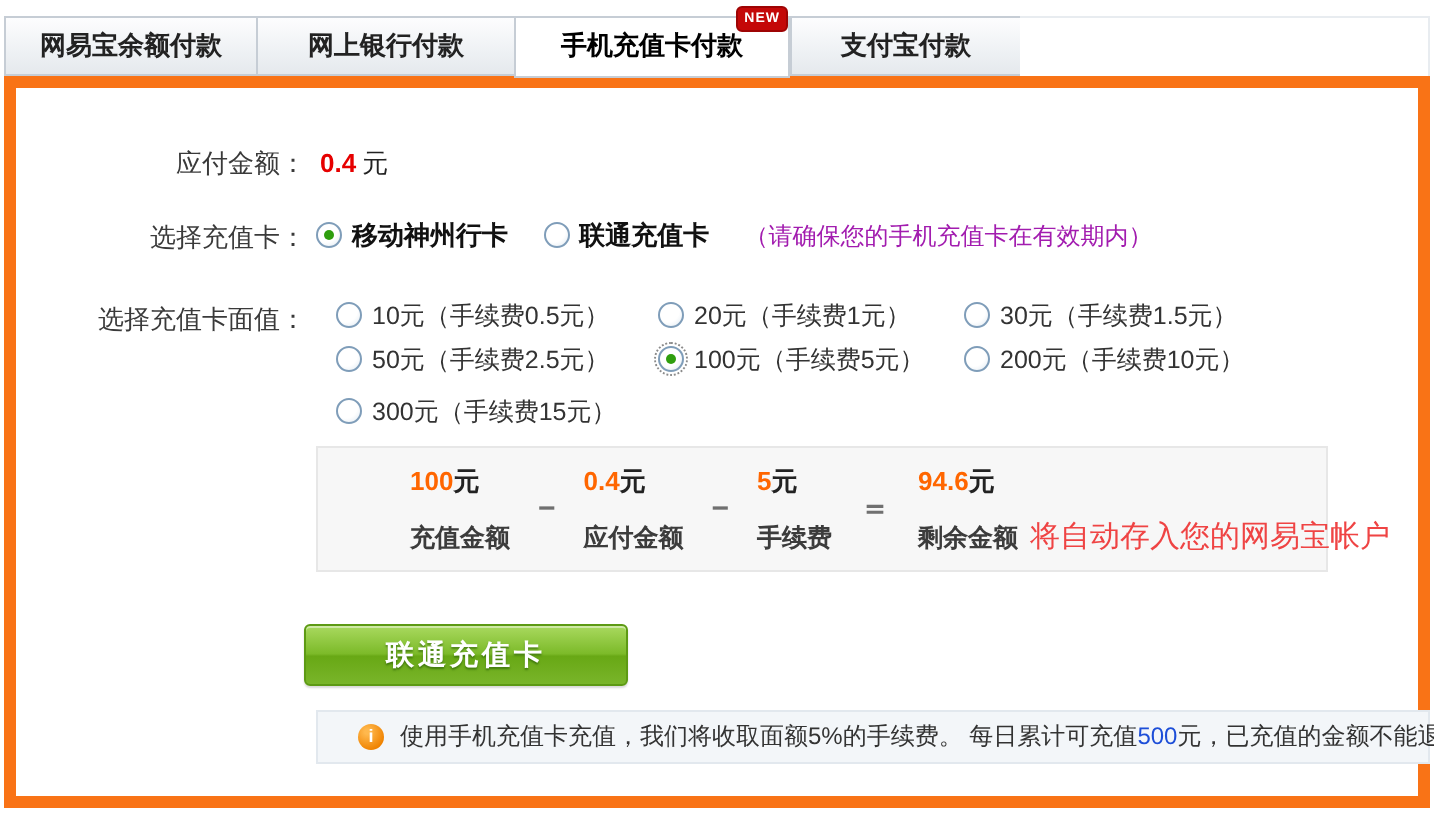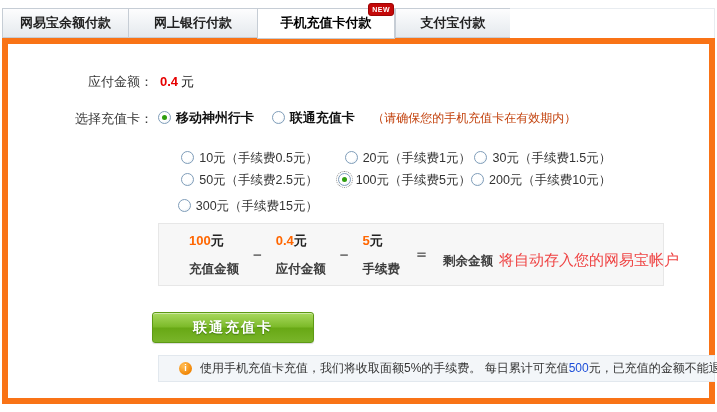--- a/index.html
+++ b/index.html
@@ -60,35 +60,35 @@
     vertical-align:-2px; margin-right:5px; position:relative; cursor:pointer;
   }
   .radio.sel::after {
     content:""; position:absolute; left:3px; top:3px; width:5px; height:5px;
     border-radius:50%; background:#2f9e0e;
   }
   .radio.focus { outline:1px dotted #8b8b8b; outline-offset:1px; }
 
   .cardtype-row { position:absolute; left:150px; top:64px; font-size:13px; line-height:20px; white-space:nowrap; }
   .cardtype-opt { font-weight:bold; color:#111; margin-right:14px; cursor:pointer; }
-  .cardtype-note { color:#c2410c; font-size:12px; }
+  .cardtype-note { color:#a21caf; font-size:12px; }
 
   .denom-grid {
-    position:absolute; left:149px; top:104px;
+    position:absolute; left:160px; top:104px;
     display:grid; grid-template-columns:161px 153px 1fr; grid-auto-rows:22px;
-    font-size:12.5px; color:#333;text-align:right;
+    font-size:12.5px; color:#333;
   }
   .denom-opt { white-space:nowrap; cursor:pointer; line-height:20px; }
   .denom-opt:nth-child(7), .denom-opt:nth-child(8) { margin-top:4px; }
 
   
   .calc-box {
     position:absolute; left:150px; top:179px; width:506px; height:63px;
     background:#f7f7f7; border:1px solid #e7e7e7;
-    display:flex; align-items:center; padding-left:30px; white-space:nowrap;
+    display:flex; align-items:center; padding-left:46px; white-space:nowrap;
   }
   .calc-term { display:inline-block; }
   .calc-num  { font-size:13px; font-weight:bold; color:#222; line-height:16px; }
   .calc-num .v { color:#ff6600; }
   .calc-label { font-size:12.5px; font-weight:bold; color:#3c3c3c; line-height:16px; margin-top:12px; }
   .calc-op { font-size:15px; font-weight:bold; color:#707070; margin:0 14px; }
   .calc-note { color:#ef4444; font-weight:normal; font-size:15px; margin-left:6px; }
 
   
   .confirm-btn {
@@ -137,20 +137,21 @@
       <span class="val">0.4</span><span>元</span>
     </div>
 
     <div class="label-col lbl-card">选择充值卡：</div>
     <div class="cardtype-row">
       <span class="cardtype-opt"><span class="radio sel"></span><span>移动神州行卡</span></span>
       <span class="cardtype-opt"><span class="radio"></span><span>联通充值卡</span></span>
       <span class="cardtype-note">（请确保您的手机充值卡在有效期内）</span>
     </div>
 
+    <div class="label-col lbl-denom">选择充值卡面值：</div>
     <div class="denom-grid">
       <span class="denom-opt"><span class="radio"></span><span>10元（手续费0.5元）</span></span>
       <span class="denom-opt"><span class="radio"></span><span>20元（手续费1元）</span></span>
       <span class="denom-opt"><span class="radio"></span><span>30元（手续费1.5元）</span></span>
       <span class="denom-opt"><span class="radio"></span><span>50元（手续费2.5元）</span></span>
       <span class="denom-opt"><span class="radio sel focus"></span><span>100元（手续费5元）</span></span>
       <span class="denom-opt"><span class="radio"></span><span>200元（手续费10元）</span></span>
       <span class="denom-opt"><span class="radio"></span><span>300元（手续费15元）</span></span>
     </div>
 
@@ -164,20 +165,21 @@
         <div class="calc-num"><span class="v">0.4</span><span>元</span></div>
         <div class="calc-label">应付金额</div>
       </div>
       <span class="calc-op">−</span>
       <div class="calc-term">
         <div class="calc-num"><span class="v">5</span><span>元</span></div>
         <div class="calc-label">手续费</div>
       </div>
       <span class="calc-op">＝</span>
       <div class="calc-term">
+        <div class="calc-num"><span class="v">94.6</span><span>元</span></div>
         <div class="calc-label"><span>剩余金额</span><span class="calc-note">将自动存入您的网易宝帐户</span></div>
       </div>
     </div>
 
     <button class="confirm-btn">联通充值卡</button>
 
     <div class="footnote">
       <span class="info-icon">i</span>
       <span><span>使用手机充值卡充值，我们将收取面额5%的手续费。 每日累计可充值</span><span class="hl">500</span><span>元，已充值的金额不能退回到卡中。</span></span>
     </div>

